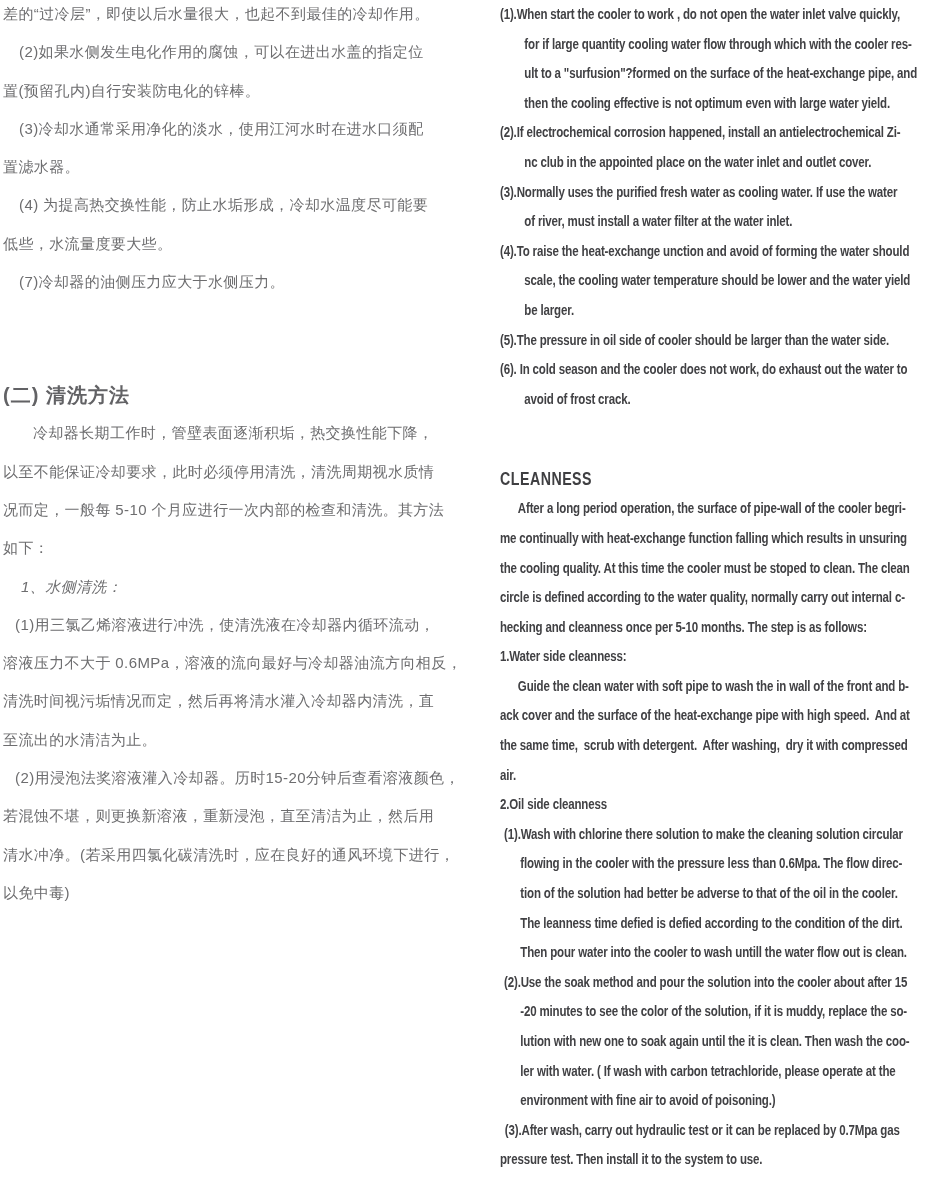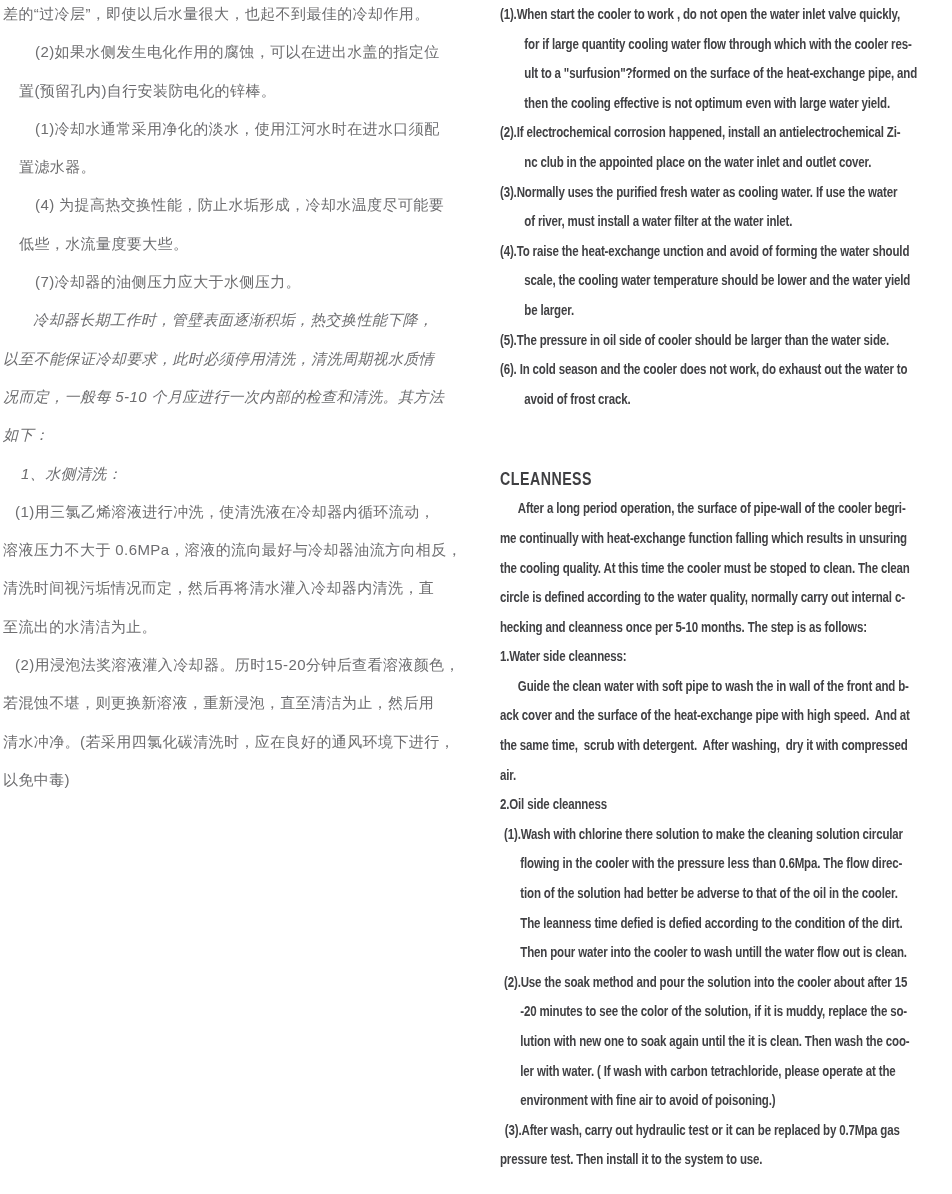--- a/index.html
+++ b/index.html
@@ -23,22 +23,22 @@
     letter-spacing: 0.4px;
   }
   .zh-heading {
     margin: 75px 0 0 0;
     font-size: 20px;
     line-height: 38px;
     color: #626265;
     letter-spacing: 1px;
     white-space: pre;
   }
-  .ind-2em  { text-indent: 30px; font-style: italic; }
-  .ind-item { text-indent: 16px; margin-left: 16px; }
+  .ind-2em  { text-indent: 30px; }
+  .ind-item { text-indent: 16px; }
   .ind-sub  { text-indent: 18px; font-style: italic; }
   .ind-num  { text-indent: 12px; }
 
   
   .col-right {
     position: absolute; left: 500px; top: 0; width: 466px;
   }
   .col-right-inner {
     width: 574px;
     transform: scaleX(0.812);
@@ -67,26 +67,27 @@
   .hang25   { padding-left: 25px; text-indent: -20px; }
   .ind5     { text-indent: 6px; }
 </style>
 </head>
 <body>
 
 <div class="col-left">
   <p class="zh">差的“过冷层”，即使以后水量很大，也起不到最佳的冷却作用。</p>
   <p class="zh ind-item">(2)如果水侧发生电化作用的腐蚀，可以在进出水盖的指定位
 置(预留孔内)自行安装防电化的锌棒。</p>
-  <p class="zh ind-item">(1)冷却水通常采用净化的淡水，使用江河水时在进水口须配
+  <p class="zh ind-item">(3)冷却水通常采用净化的淡水，使用江河水时在进水口须配
 置滤水器。</p>
   <p class="zh ind-item">(4) 为提高热交换性能，防止水垢形成，冷却水温度尽可能要
 低些，水流量度要大些。</p>
   <p class="zh ind-item">(7)冷却器的油侧压力应大于水侧压力。</p>
 
+  <h2 class="zh-heading">(二) 清洗方法</h2>
 
   <p class="zh ind-2em">冷却器长期工作时，管壁表面逐渐积垢，热交换性能下降，
 以至不能保证冷却要求，此时必须停用清洗，清洗周期视水质情
 况而定，一般每 5-10 个月应进行一次内部的检查和清洗。其方法
 如下：</p>
   <p class="zh ind-sub">1、水侧清洗：</p>
   <p class="zh ind-num">(1)用三氯乙烯溶液进行冲洗，使清洗液在冷却器内循环流动，
 溶液压力不大于 0.6MPa，溶液的流向最好与冷却器油流方向相反，
 清洗时间视污垢情况而定，然后再将清水灌入冷却器内清洗，直
 至流出的水清洁为止。</p>

